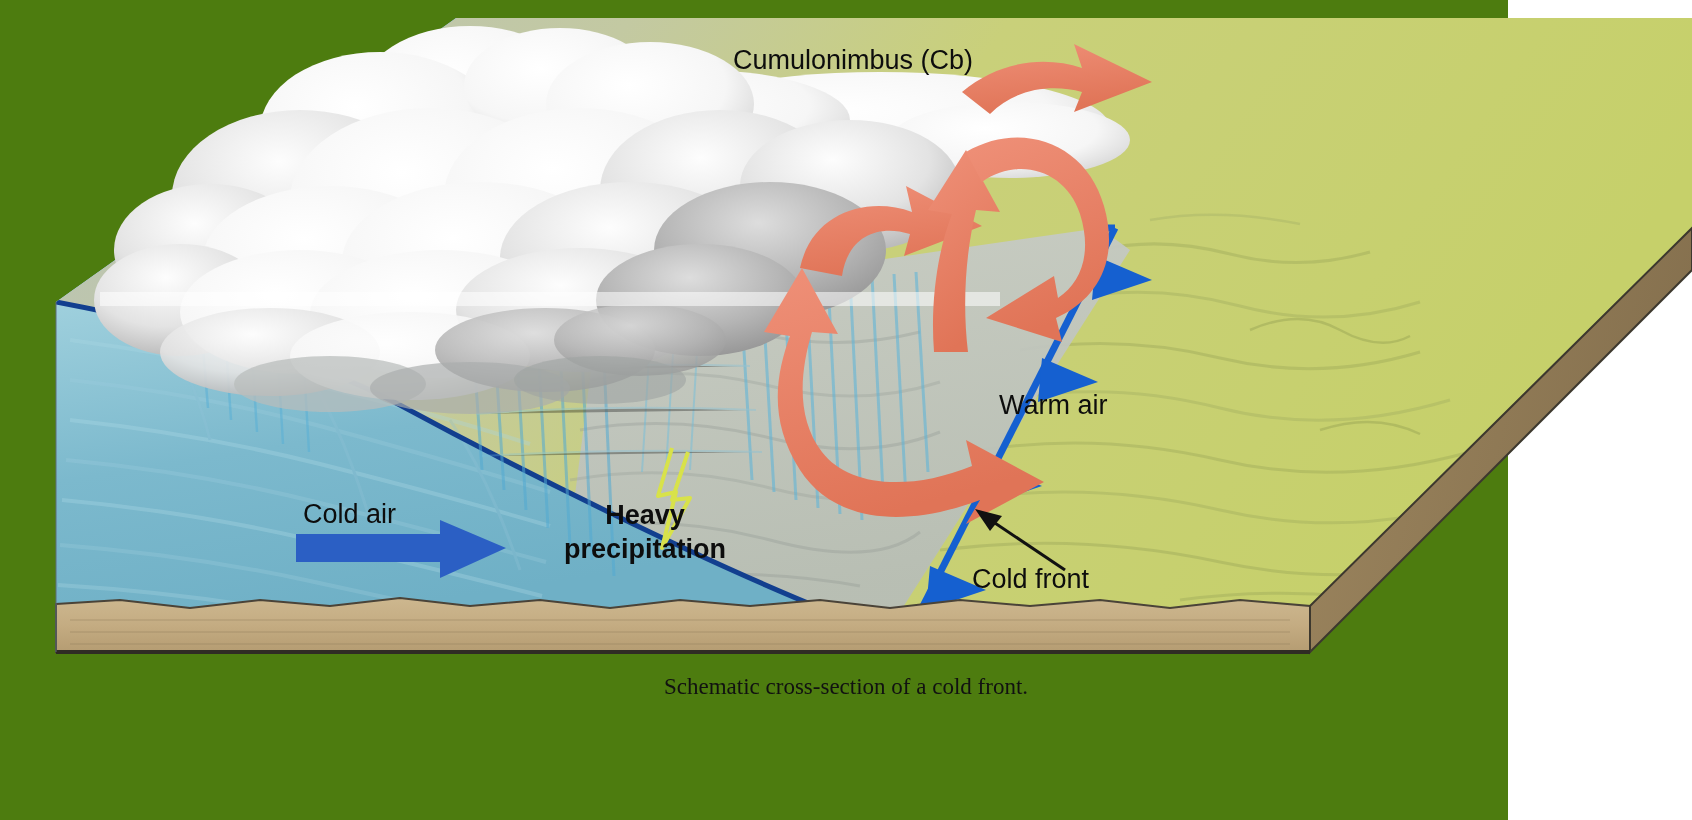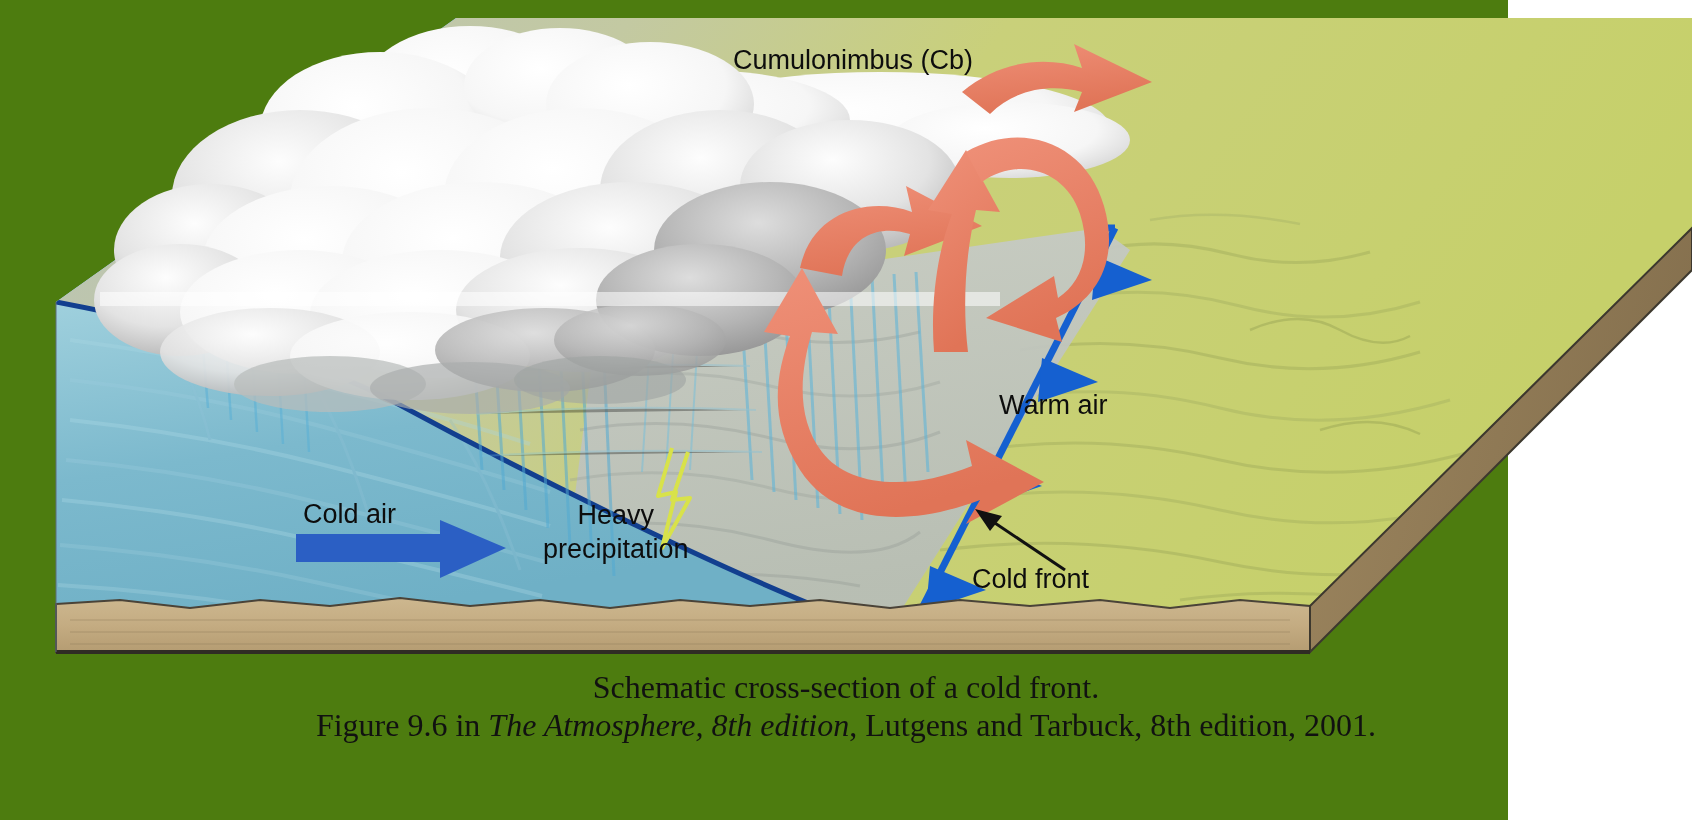--- a/index.html
+++ b/index.html
@@ -7,21 +7,21 @@
   #stage{position:relative;width:1508px;height:820px;background:#4d7c0f;}
   #figure{position:absolute;left:0;top:0;width:1692px;height:672px;}
   #figure svg{display:block;width:1692px;height:672px;}
 
   .caption-block{
     position:absolute;left:0;top:668px;width:1692px;
     text-align:center;
     font-family:"Liberation Serif",serif;
     color:#111;
   }
-  .caption-line{font-size:32px;line-height:38px;white-space:nowrap;}
+  .caption-line{font-size:23px;line-height:38px;white-space:nowrap;}
   .caption-line em{font-style:italic;}
 
   .lbl{
     position:absolute;
     font-family:"Liberation Sans",sans-serif;
     color:#0d0d0d;
     white-space:nowrap;
     font-size:27px;
     line-height:32px;
   }
@@ -335,25 +335,24 @@
 
     </svg>
   </div>
 
   <div class="lbl" style="left:733px; top:44px;">Cumulonimbus (Cb)</div>
 
   <div class="lbl" style="left:999px; top:345px;margin-top:44px;">Warm air</div>
 
   <div class="lbl" style="left:303px; top:498px;">Cold air</div>
 
-  <div class="lbl two-line" style="left:543px; top:498px;">
+  <div class="lbl two-line" style="left:564px; top:498px;font-weight:bold;">
     <div>Heavy</div>
     <div>precipitation</div>
   </div>
 
   <div class="lbl" style="left:972px; top:563px;text-align:center;">Cold front</div>
 
   <div class="caption-block">
     <div class="caption-line">Schematic cross-section of a cold front.</div>
-    <div class="caption-line"><span>Figure 9.6 in </span><em>The Atmosphere, 8th edition</em><span>, Lutgens and Tarbuck, 8th edition, 2001.</span></div>
   </div>
 
 </div>
 
 </body></html>

